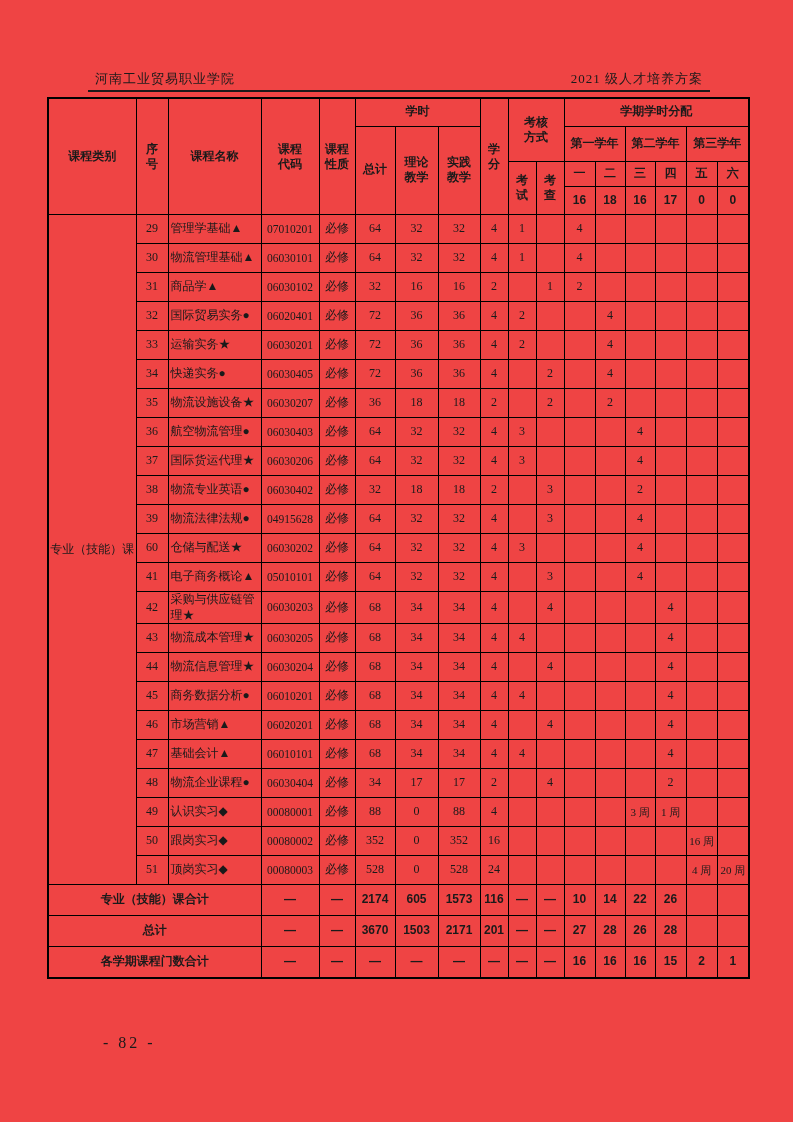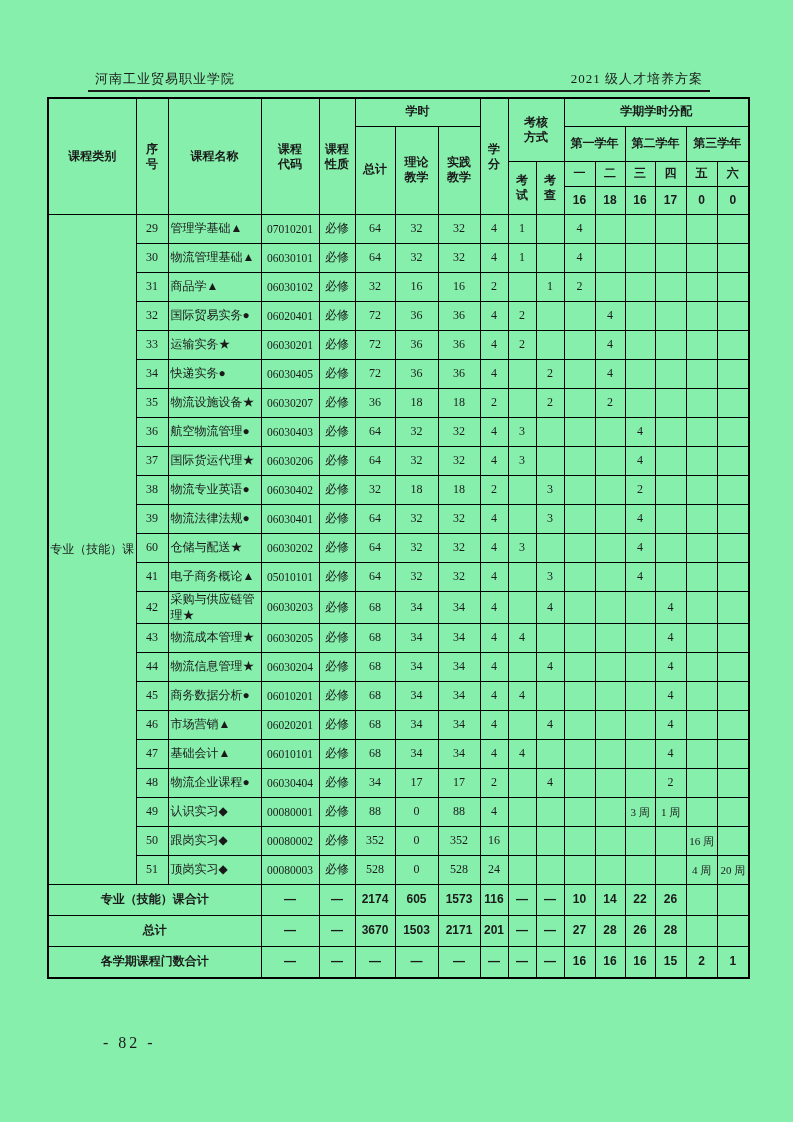--- a/index.html
+++ b/index.html
@@ -1,20 +1,20 @@
 <!DOCTYPE html>
 <html><head>
 <meta charset="utf-8">
 <style>
   html,body { margin:0; padding:0; background:#e8e8e8; }
   .page {
     position:relative;
     width:793px; height:1122px;
     margin:0 auto;
-    background:#86efac;
+    background:#ef4444;
     font-family:"Liberation Serif","DejaVu Serif",serif;
     color:#1a1a1a;
     overflow:hidden;
   }
   .doc-header-left {
     position:absolute; left:95px; top:70px;
     font-size:13px; letter-spacing:1px;
   }
   .doc-header-right {
     position:absolute; right:90px; top:70px;
@@ -331,21 +331,21 @@
           <td></td>
           <td></td>
           <td>2</td>
           <td></td>
           <td></td>
           <td></td>
         </tr>
         <tr>
           <td>39</td>
           <td class="name">物流法律法规●</td>
-          <td class="code">06030401</td>
+          <td class="code">04915628</td>
           <td>必修</td>
           <td>64</td>
           <td>32</td>
           <td>32</td>
           <td>4</td>
           <td></td>
           <td>3</td>
           <td></td>
           <td></td>
           <td>4</td>

